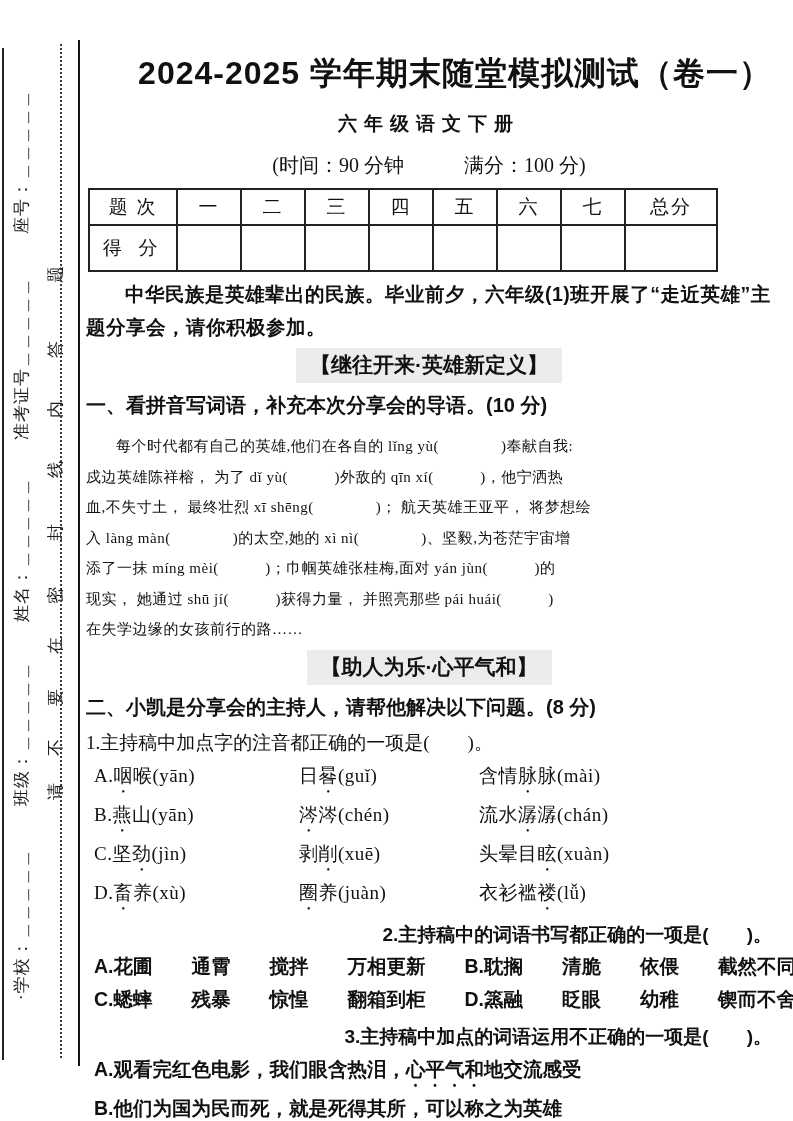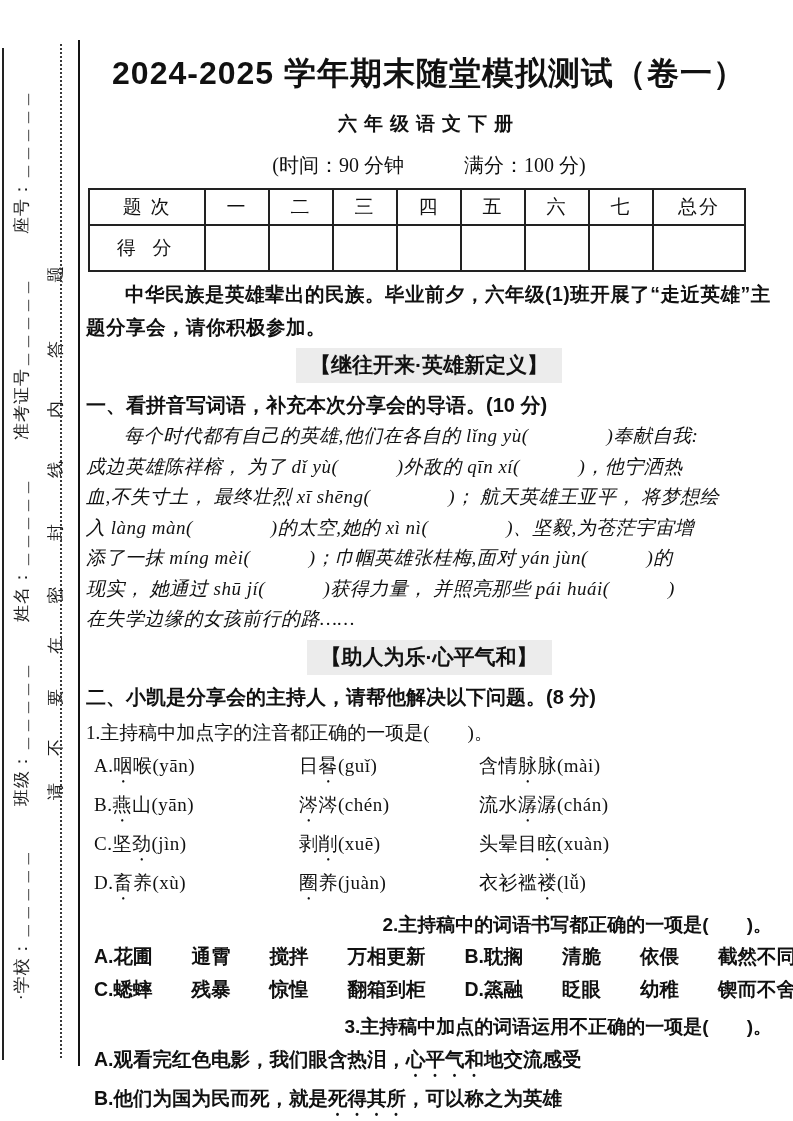--- a/index.html
+++ b/index.html
@@ -25,49 +25,49 @@
   .seal-char {
     position:absolute; left:44px; white-space:nowrap;
     font-size:17px; color:#1c1c1c;
     transform:rotate(-90deg); transform-origin:0 0;
     font-family:"Liberation Serif", serif;
   }
 
   
   .content { position:absolute; left:86px; top:40px; width:686px; }
 
-  .title1 { text-align:center; font-size:32px; font-weight:700; line-height:50px; letter-spacing:1px;
+  .title1 { text-align:right; font-size:32px; font-weight:700; line-height:50px; letter-spacing:1px;
             font-family:"Liberation Sans", sans-serif; margin-top:8px; }
   .title2 { text-align:center; font-size:19px; font-weight:700; line-height:44px; letter-spacing:7px;
             font-family:"Liberation Sans", sans-serif; margin-top:4px; }
   .meta   { text-align:center; font-size:20px; line-height:28px; margin-top:5px; }
 
   table.score-table { border-collapse:collapse; margin:9px auto 0 2px; table-layout:fixed; }
   table.score-table td {
     border:2px solid #222; text-align:center; font-size:19px;
     font-family:"Liberation Serif", serif; padding:0;
   }
   table.score-table tr.r1 td { height:36px; letter-spacing:2px; }
   table.score-table tr.r2 td { height:46px; letter-spacing:6px; }
-  td.c-label { width:116px;margin-top:11px; } td.c-num { width:64px; } td.c-total { width:92px; letter-spacing:2px; }
+  td.c-label { width:88px;margin-top:11px; } td.c-num { width:64px; } td.c-total { width:92px; letter-spacing:2px; }
 
   .intro {
     margin-top:6px; font-size:19.5px; line-height:32.5px; text-indent:2em;
     font-weight:600; font-family:"Liberation Sans", sans-serif; letter-spacing:0.5px;
   }
   .banner { text-align:center; margin-top:5px; }
   .banner span {
     display:inline-block; background:#ececec; padding:3px 14px 4px;
     font-size:21px; font-weight:700; font-family:"Liberation Sans", sans-serif;
   }
   .sec-head {
     margin-top:7px; font-size:20px; line-height:30px; font-weight:700;
     font-family:"Liberation Sans", sans-serif;
   }
-  .pinyin-para { margin-top:1px; font-size:19px; line-height:30.5px; letter-spacing:0.5px;font-style:italic; }
+  .pinyin-para { margin-top:11px; font-size:15px; line-height:30.5px; letter-spacing:0.5px; }
   .pinyin-para .pline { white-space:nowrap; }
   .pline.indent { text-indent:2em; }
 
   .q-stem { margin-top:5px; font-size:19px; line-height:31px; }
   .q-stem.f-hei { font-weight:600; }
 
   .q1-grid {
     display:grid; grid-template-columns:205px 180px 1fr;
     padding-left:8px; font-size:19px; line-height:35.5px; letter-spacing:0.5px;
   }

